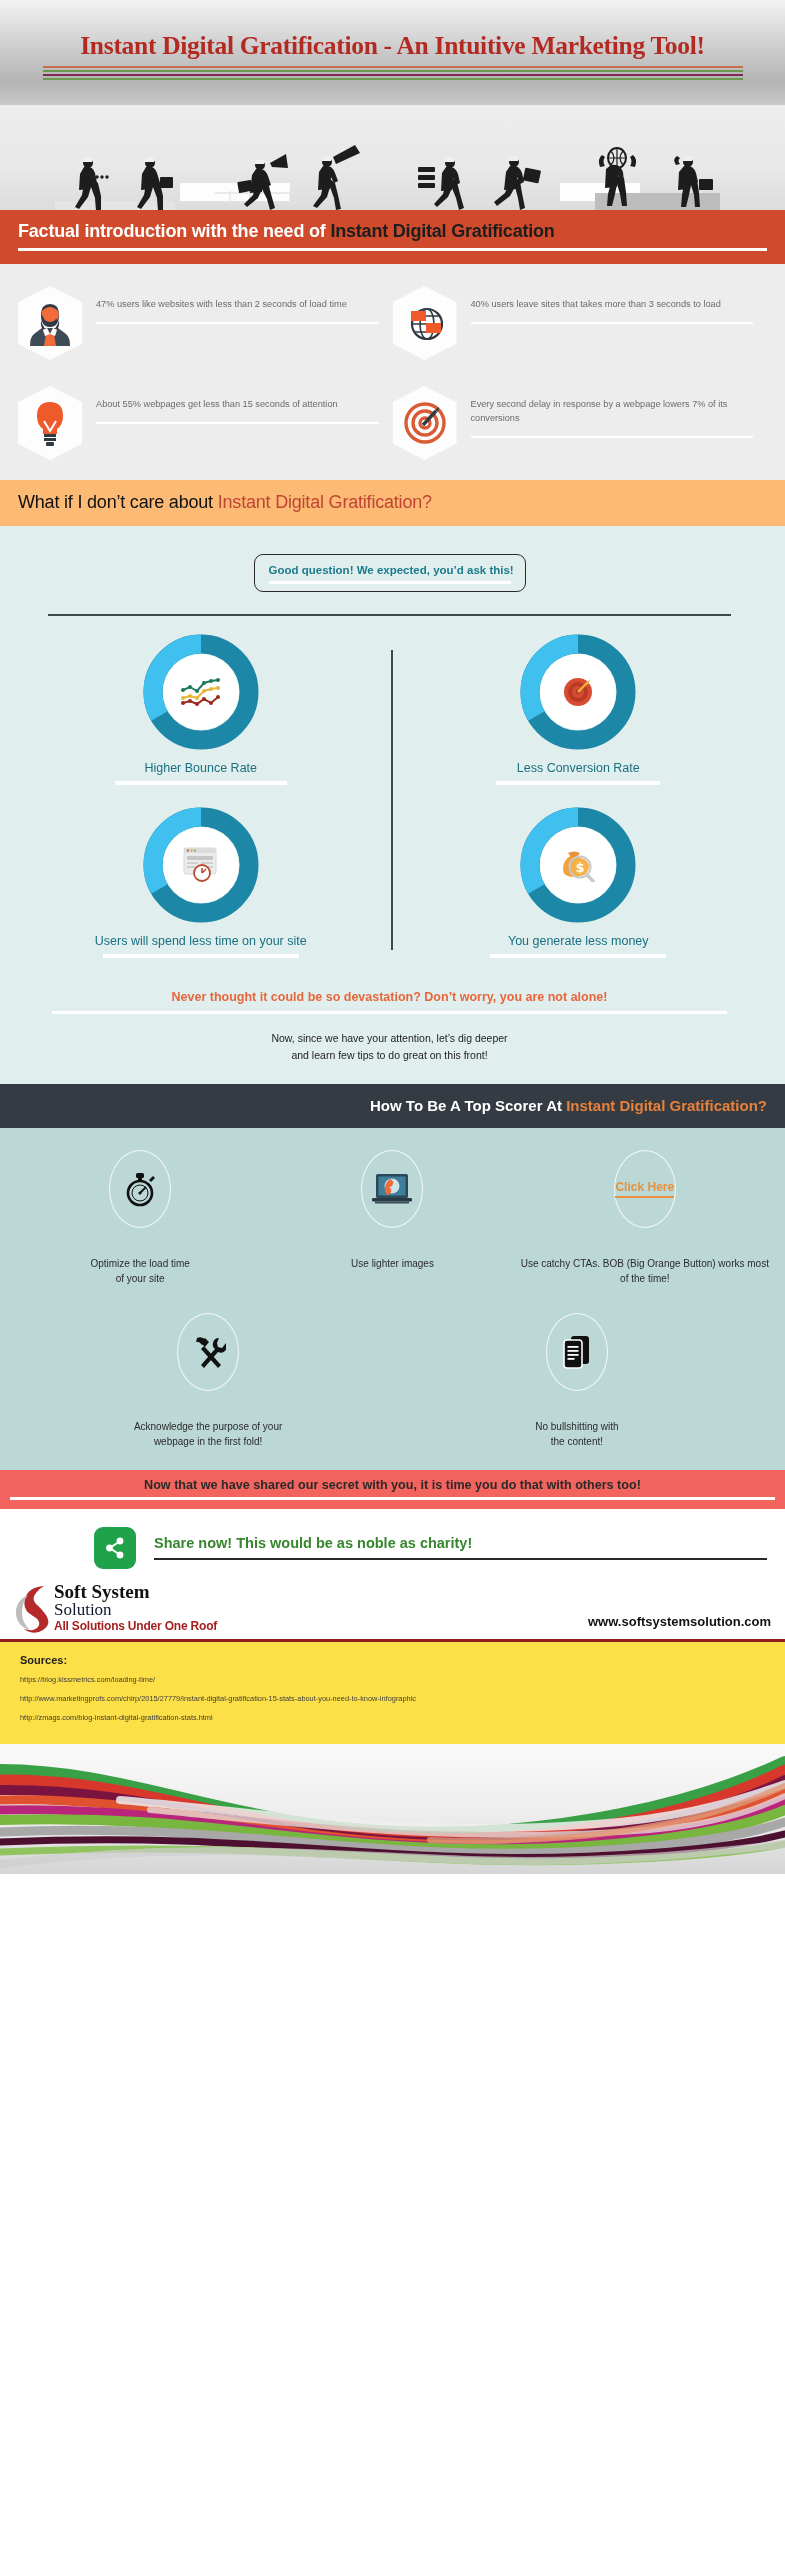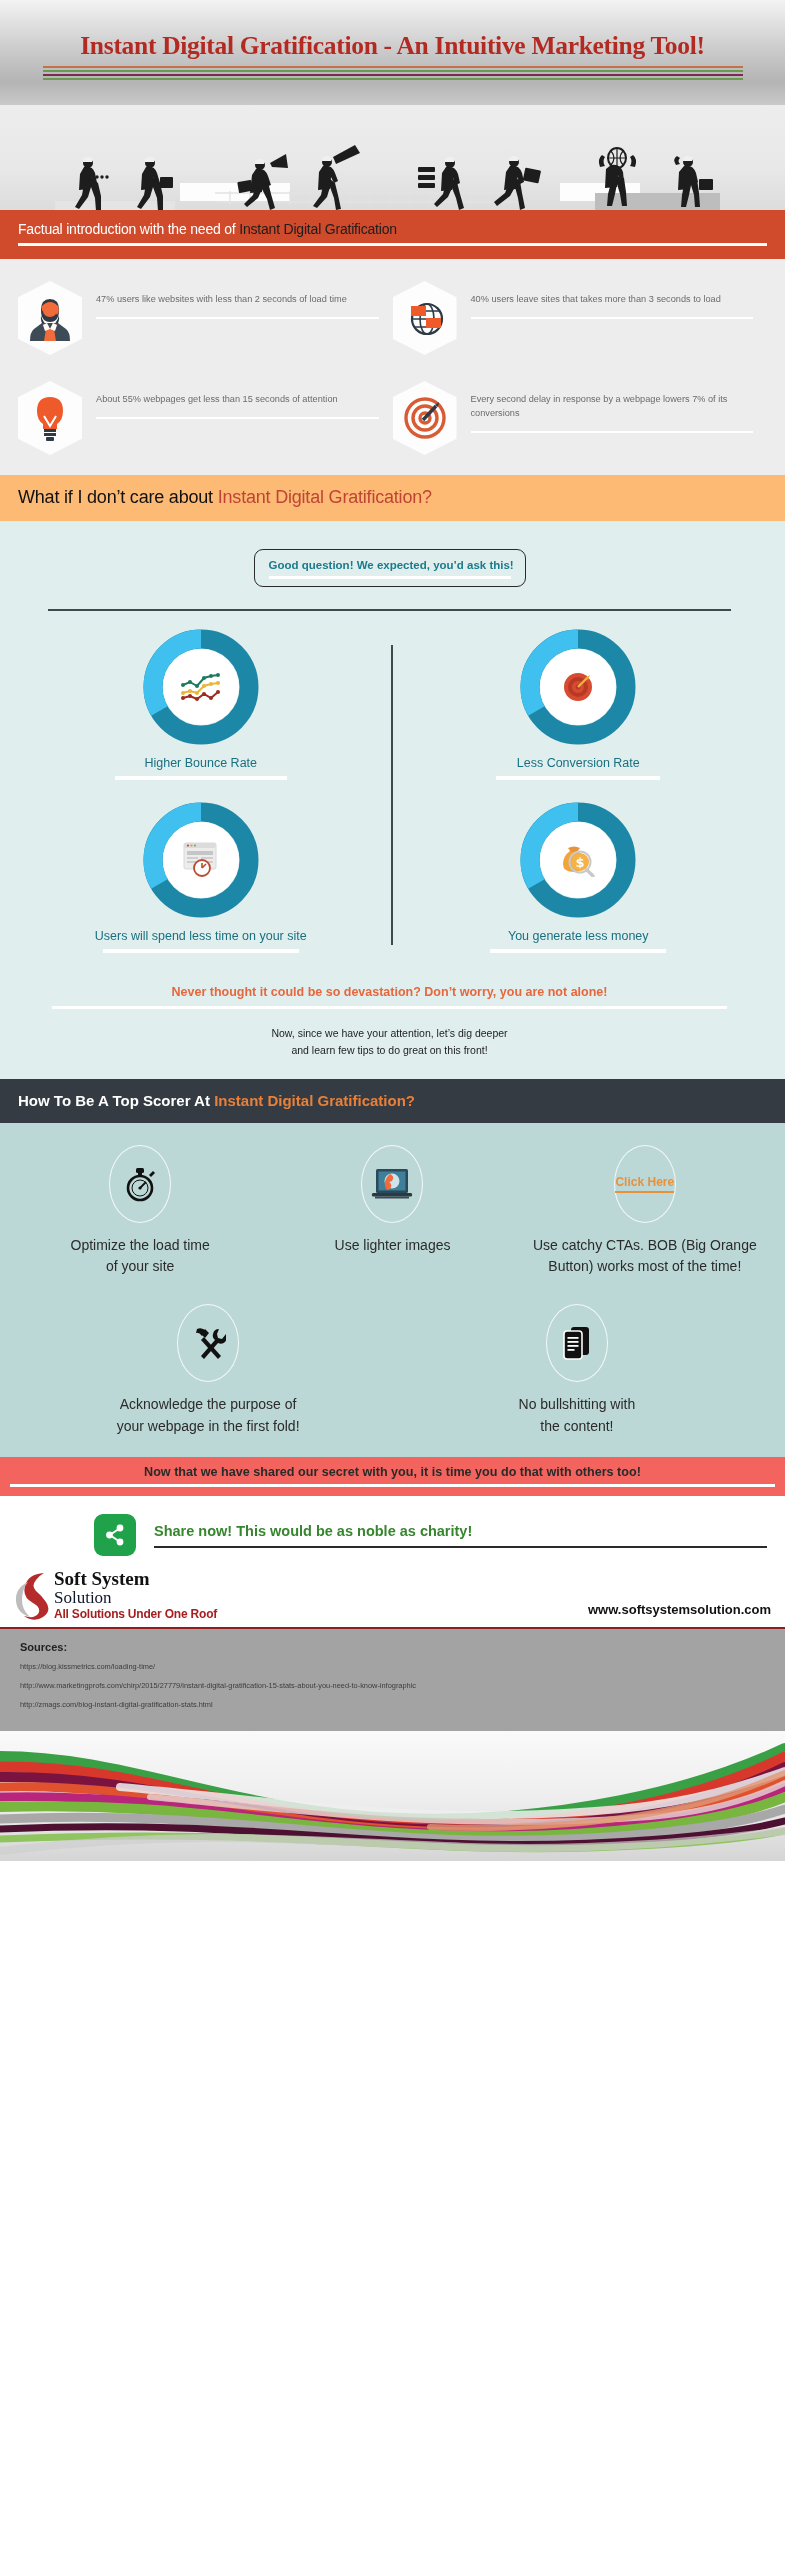--- a/index.html
+++ b/index.html
@@ -44,21 +44,21 @@
     overflow: hidden;
   }
   .hero svg { position:absolute; left:0; top:0; }
 
   
   .band-orange {
     background: #cf4b2c;
     padding: 11px 18px 13px 18px;
   }
   .band-orange .txt {
-    font-size: 14px; font-weight: normal; color:#ffffff;
+    font-size: 18px; font-weight: bold; color:#ffffff;
     white-space: nowrap; letter-spacing:-0.2px;
   }
   .band-orange .txt .dark { color: #1d1d1d; }
   .band-orange .ul { height:3px; background:#fff; margin-top:6px; }
 
   
   .facts { background:#ededed; padding: 22px 18px 20px 18px; }
   .facts-row { display:flex; }
   .fact { width:50%; display:flex; align-items:flex-start; gap:14px; padding-right:14px; }
   .hexbox {
@@ -106,34 +106,34 @@
   .dbar { height:4px; background:#fff; margin-top:6px; }
 
   .never {
     text-align:center; margin-top:26px;
   }
   .never .t { font-size:12.5px; font-weight:bold; color:#e8663c; white-space:nowrap; }
   .never .ul { height:3px; background:#fff; margin:7px 40px 0 40px; }
   .sub2 { text-align:center; margin-top:16px; font-size:10.5px; color:#1d1d1d; line-height:1.6; padding-bottom:20px;}
 
   
-  .band-dark { background:#353b42; padding: 13px 18px 14px 18px; text-align:left; }
+  .band-dark { background:#353b42; padding: 13px 18px 14px 18px; text-align:right; }
   .band-dark .txt { font-size:15px; font-weight:bold; color:#ffffff; white-space:nowrap;}
   .band-dark .txt .orange { color:#e8803a; }
 
   
   .tips { background:#bcd8d6; padding: 22px 14px 20px 14px; }
   .tips-row { display:flex; justify-content:space-around; }
   .tip { width:33.33%; display:flex; flex-direction:column; align-items:center; text-align:center; }
   .tip2 { width:40%; }
   .tip-ring {
     width:62px; height:78px; border:1.6px solid #f2f8f7; border-radius:50%;
     display:flex; align-items:center; justify-content:center;
   }
-  .tip-text { font-size:14px; color:#2b2b2b; line-height:1.55; margin-top:12px; }
+  .tip-text { font-size:10px; color:#2b2b2b; line-height:1.55; margin-top:28px; }
   .tips-row2 { margin-top: 26px; justify-content:center; gap:66px; }
   .click-here { font-size:12px; font-weight:bold; color:#e8913a; border-bottom:2px solid #e8913a; padding-bottom:2px; }
 
   
   .band-red { background:#f4645f; padding:8px 10px 9px 10px; text-align:center; }
   .band-red .txt { font-size:12.6px; font-weight:bold; color:#2a2a2a; white-space:nowrap; }
   .band-red .ul { height:3px; background:#fff; margin-top:5px; }
 
   
   .share { background:#fff; padding: 18px 18px 6px 18px; display:flex; align-items:center; gap:18px; }
@@ -150,21 +150,21 @@
   .logo { display:flex; align-items:flex-start; }
   .logo-mark { position:relative; width:44px; height:48px; flex:0 0 44px; }
   .logo-words { margin-left:-4px; }
   .logo-l1 { font-family:"Liberation Serif", serif; font-weight:bold; font-size:19px; color:#111; line-height:0.98; }
   .logo-l2 { font-family:"Liberation Serif", serif; font-weight:normal; font-size:17px; color:#0f172a; line-height:1.0; }
   .logo-tag { font-size:12px; font-weight:bold; color:#a51f1f; margin-top:1px; letter-spacing:-0.2px;}
   .site { margin-left:auto; font-size:13px; font-weight:bold; color:#111; padding-bottom:4px; }
   .logo-rule { height:2.5px; background:#8f1d1d; margin-top:6px; }
 
   
-  .sources { background:#a3a3a3; padding: 12px 23px 12px 20px; }
+  .sources { background:#fde047; padding: 12px 23px 12px 20px; }
   .src-h { font-size:11px; font-weight:bold; color:#222; margin-bottom:9px; }
   .src-l { font-size:7.4px; color:#3c3c3c; margin-bottom:10px; }
 
   
   .wave { height:130px; position:relative; overflow:hidden; background:linear-gradient(180deg,#f4f4f4,#d8d8d8); }
   .wave svg { position:absolute; left:0; top:0; }
 </style>
 </head>
 <body>
 

